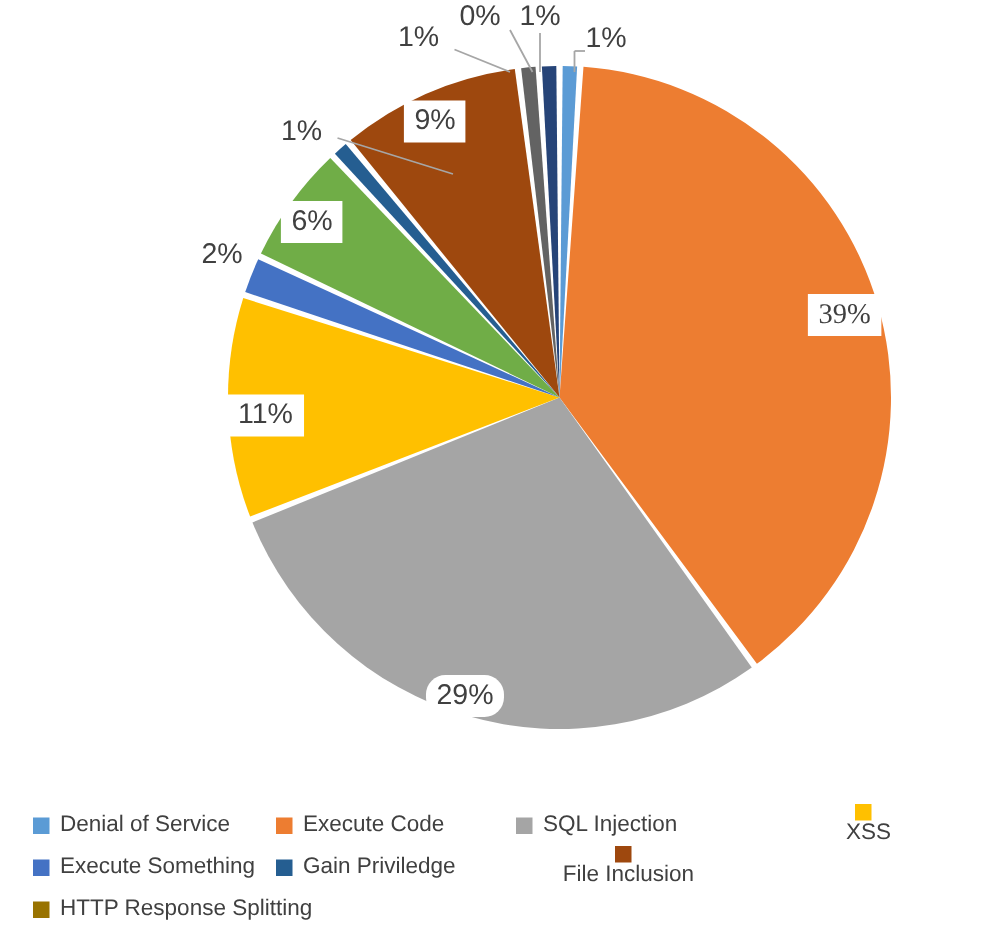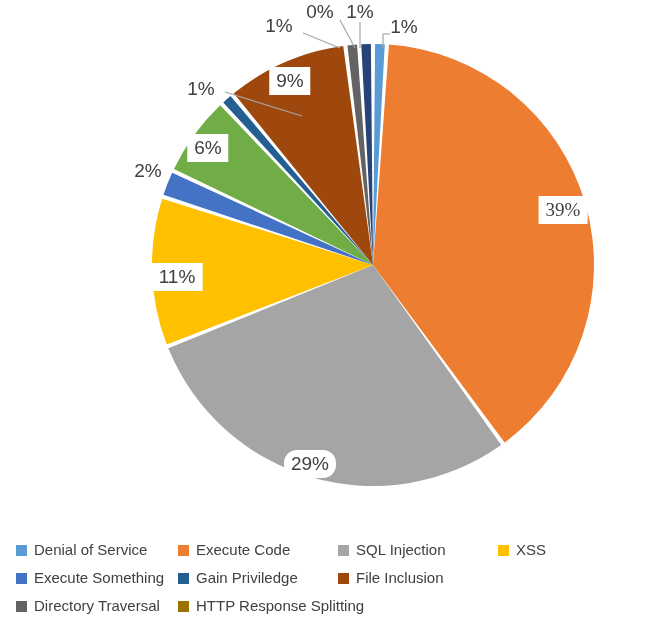--- a/index.html
+++ b/index.html
@@ -70,21 +70,21 @@
     top: 528px;
     width: 668px;
     height: 97px;
     box-sizing: border-box;
     padding: 8px 0 0 0;
   }
   .legend-row {
     display: flex;
     align-items: center;
     height: 28px;
-    padding-left: 16px;
+    padding-left: 22px;
   }
   .legend-item {
     display: flex;
     align-items: center;
     height: 28px;
     box-sizing: border-box;
   }
   .legend-swatch {
     width: 11px;
     height: 11px;
@@ -95,21 +95,21 @@
     font-size: 15px;
     line-height: 16px;
     color: #404040;
     white-space: nowrap;
     font-family: "Liberation Sans", sans-serif;
   }
   
   .legend-item.c0 { width: 162px; }
   .legend-item.c1 { width: 160px; }
   .legend-item.c2 { width: 160px; }
-  .legend-item.c3 { width: 150px; }
+  .legend-item.c3 { width: 150px; flex-direction: column; }
 </style>
 </head>
 <body>
 
 <div id="chart-root">
 
   <div id="plot-area">
     <svg id="pie-svg" viewBox="0 0 668 525">
       <g id="pie-slices">
           <path d="M 373.00 265.00 L 375.12 44.01 A 221 221 0 0 1 384.76 44.31 Z" fill="#5B9BD5"></path>
@@ -174,24 +174,20 @@
         <div class="legend-item c2">
           <span class="legend-swatch" style="background: rgb(37, 94, 145);"></span>
           <span class="legend-text">Gain Priviledge</span>
         </div>
         <div class="legend-item c3">
           <span class="legend-swatch" style="background: rgb(158, 72, 14);"></span>
           <span class="legend-text">File Inclusion</span>
         </div>
       </div>
       <div class="legend-row">
-        <div class="legend-item c0">
-          <span class="legend-swatch" style="background: rgb(99, 99, 99);"></span>
-          <span class="legend-text">Directory Traversal</span>
-        </div>
         <div class="legend-item c1">
           <span class="legend-swatch" style="background: rgb(153, 115, 0);"></span>
           <span class="legend-text">HTTP Response Splitting</span>
         </div>
       </div>
     </div>
 
 </div>
 
 </body></html>

